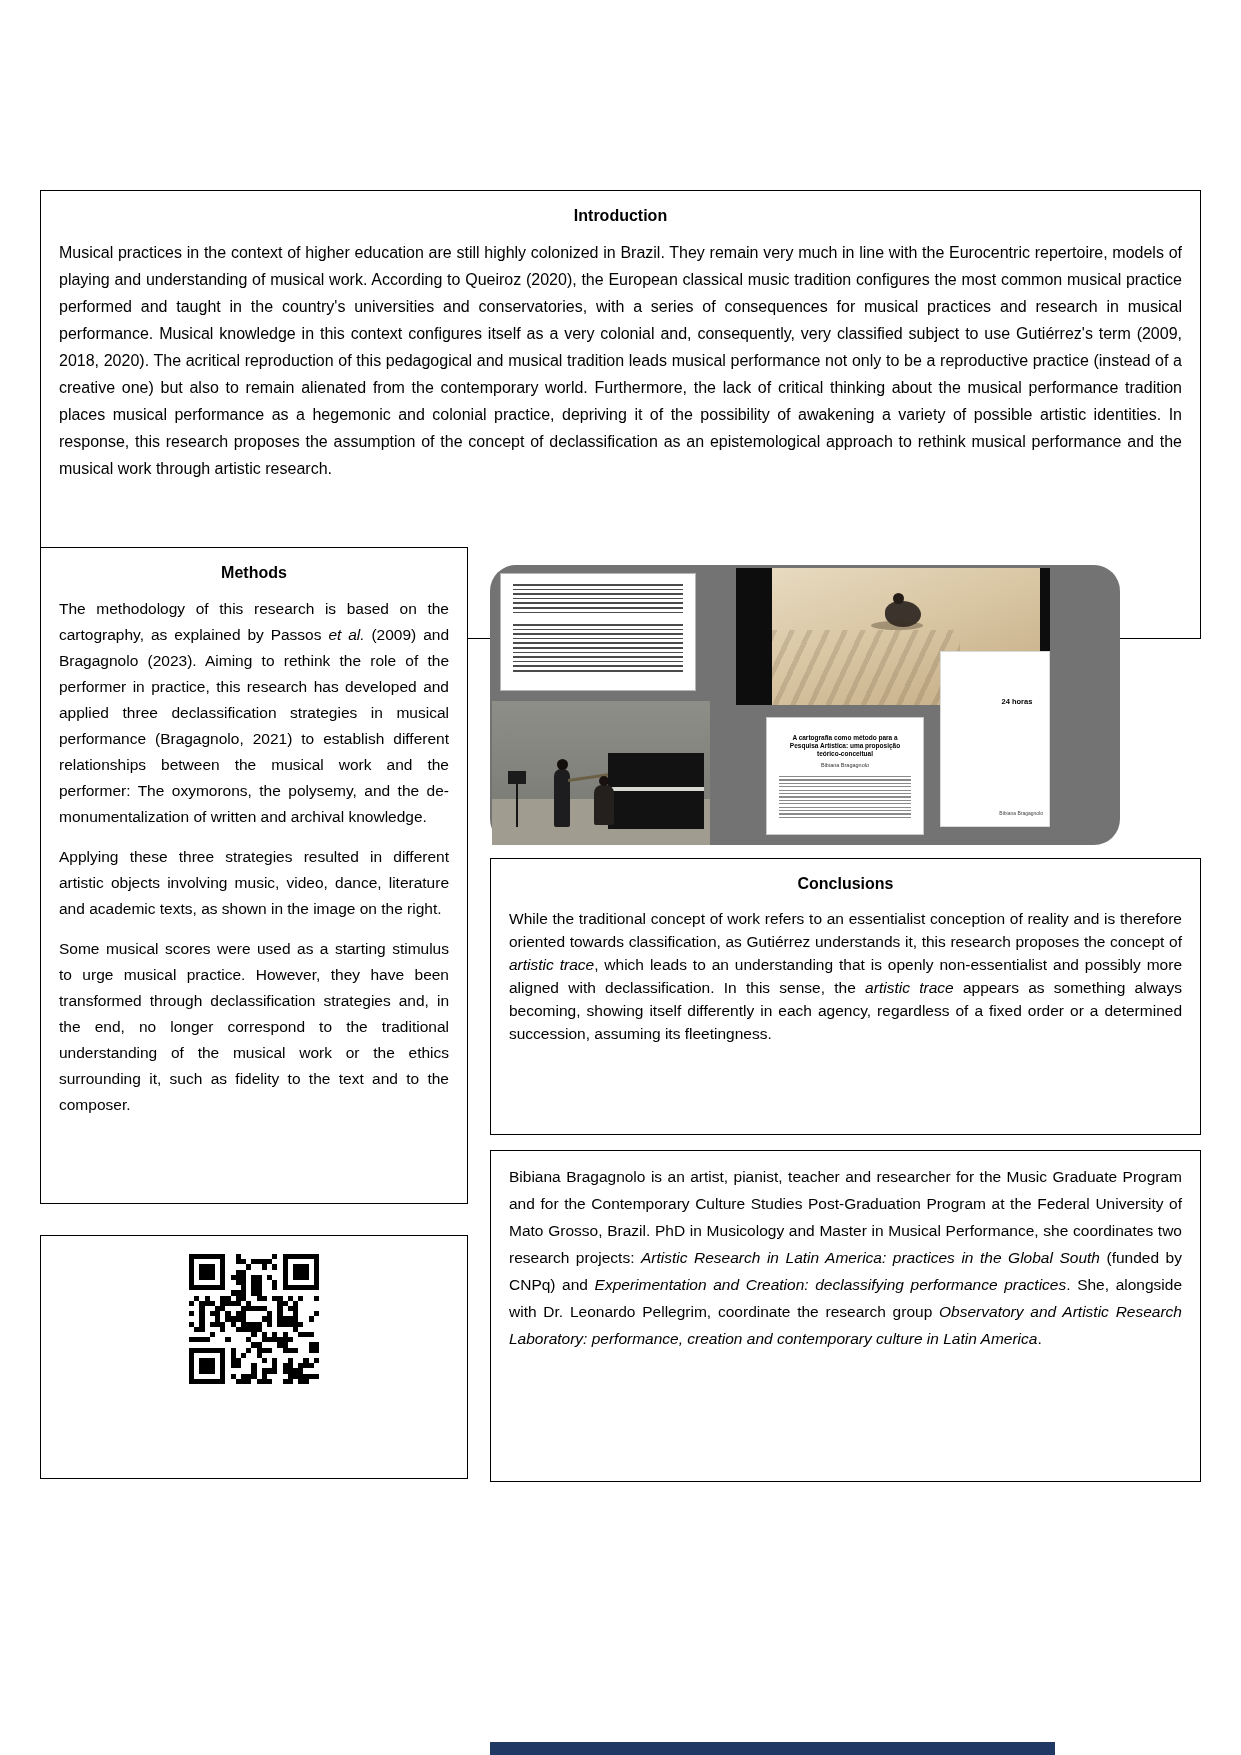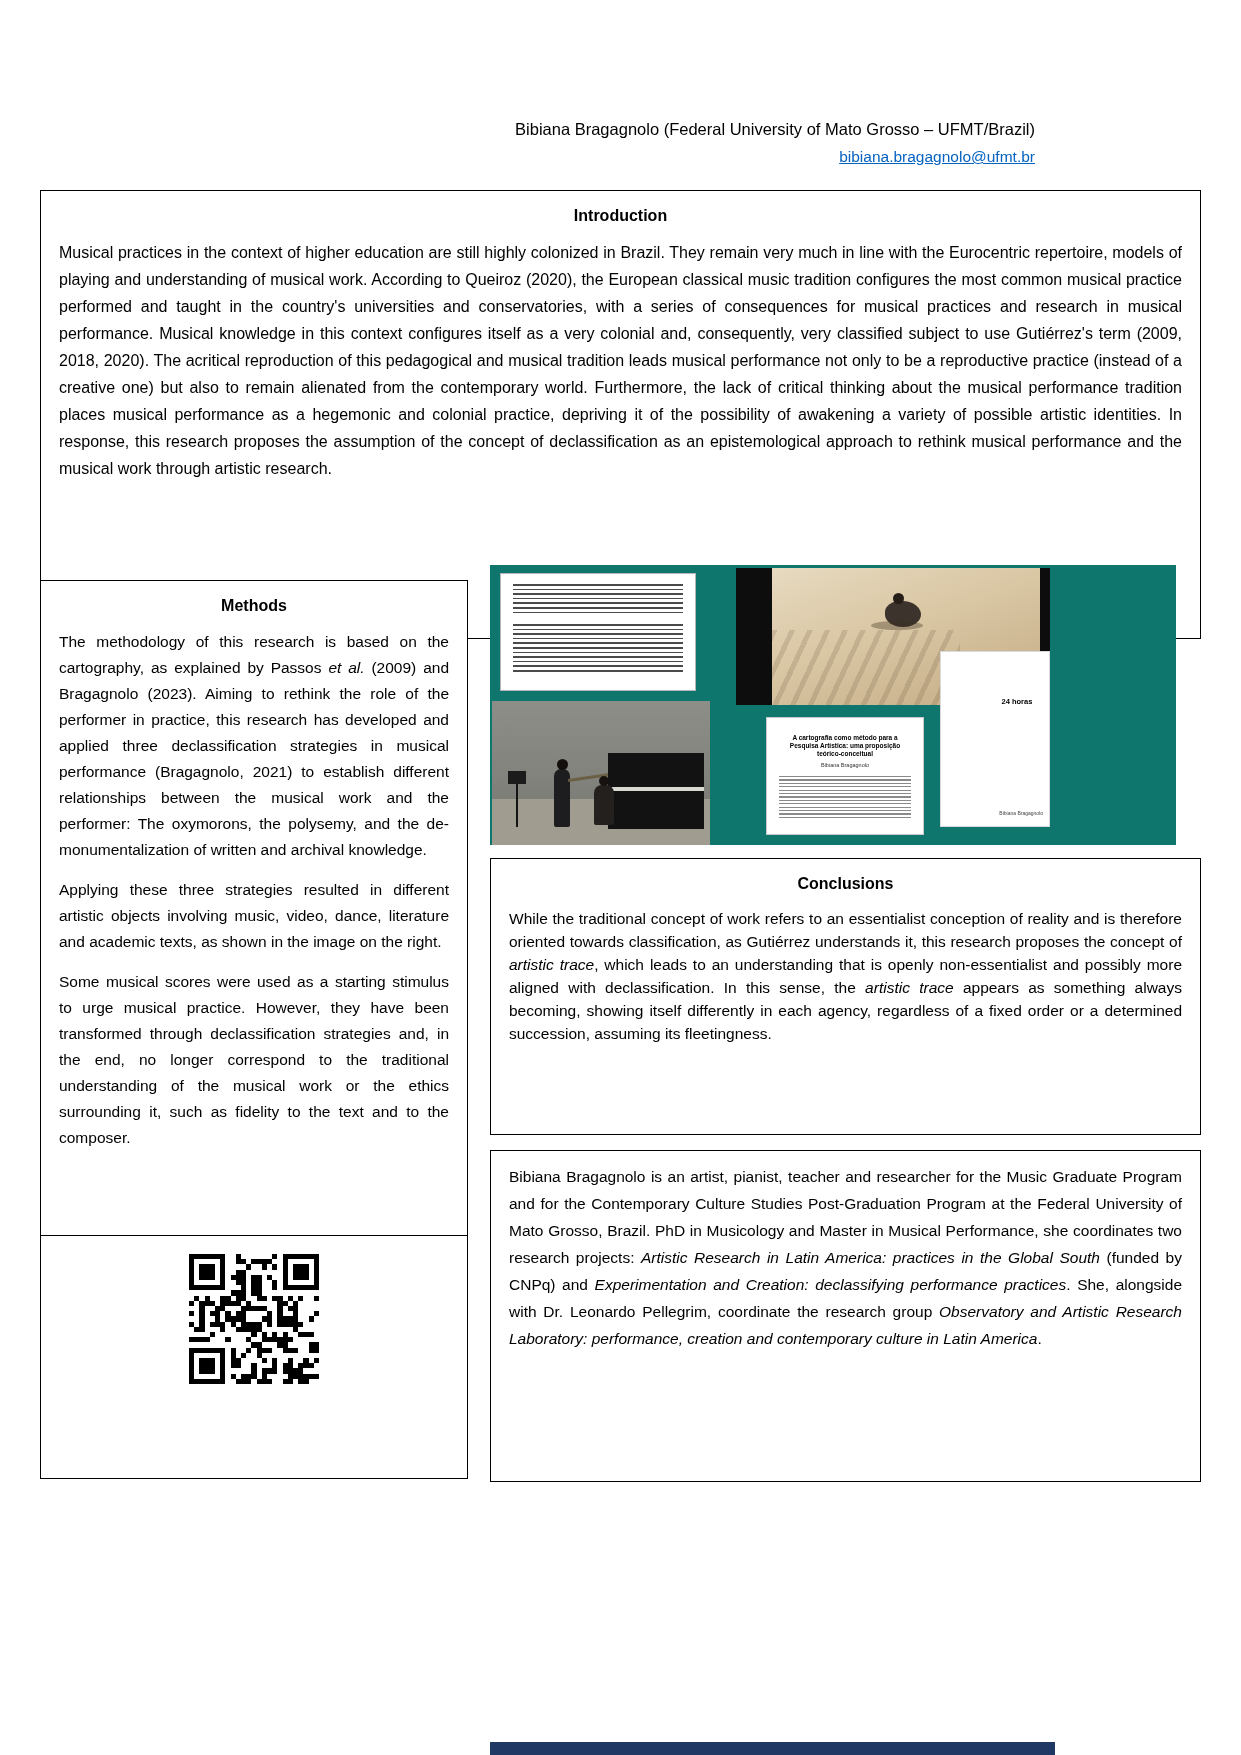--- a/index.html
+++ b/index.html
@@ -24,34 +24,34 @@
   .box{
     position:absolute;box-sizing:border-box;
     border:1.5px solid #000;background:#fff;
     padding:12px 18px;
   }
   .box h2{text-align:center;font-size:16px;font-weight:bold;margin:4px 0 14px;}
   .box p{margin:0 0 14px;text-align:justify;font-size:15.5px;line-height:26px;}
   .box p:last-child{margin-bottom:0;}
   .intro{left:40px;top:190px;width:1161px;height:449px;}
   .intro p{line-height:27px;font-size:16px;}
-  .methods{left:40px;top:580px;width:428px;height:657px;}
+  .methods{left:40px;top:547px;width:428px;height:657px;}
   .qrbox{left:40px;top:1235px;width:428px;height:244px;text-align:center;}
   .qrbox .qr-caption{font-size:13.5px;line-height:19px;text-align:center;margin:2px 0 12px;}
   .qr-code{position:relative;width:130px;height:130px;margin:6px auto 0;background:#fff;}
   .qr-finder{position:absolute;width:36px;height:36px;box-sizing:border-box;border:5px solid #000;background:#fff;}
   .qr-finder::after{content:"";position:absolute;inset:5px;background:#000;}
   .qr-module{position:absolute;background:#000;}
   .conclusions{left:490px;top:858px;width:711px;height:277px;}
   .conclusions p{line-height:23px;}
   .author-box{left:490px;top:1150px;width:711px;height:332px;}
   .author-box p{line-height:27px;}
 
   
-  .collage{position:absolute;left:490px;top:565px;width:686px;height:280px;background:#0f766e;}
+  .collage{position:absolute;left:490px;top:565px;width:630px;height:280px;background:#737373;border-radius:26px;}
   .collage *{box-sizing:border-box;}
   .thumb{position:absolute;background:#fff;}
   .doc-thumb{left:10px;top:8px;width:196px;height:118px;border:1px solid #b5b5b5;padding:10px 12px;}
   .tlines{background-image:repeating-linear-gradient(to bottom,#4a4a4a 0,#4a4a4a 1.6px,transparent 1.6px,transparent 4.6px);}
   .tlines-light{background-image:repeating-linear-gradient(to bottom,#8a8a8a 0,#8a8a8a 1.2px,transparent 1.2px,transparent 3.4px);}
   .beach{left:246px;top:3px;width:314px;height:137px;background:#0d0d0d;}
   .beach .sand{position:absolute;left:36px;right:10px;top:0;bottom:0;
     background:linear-gradient(160deg,#e7dac0 0%,#d9c6a3 45%,#c3ab84 100%);}
   .beach .sand::after{content:"";position:absolute;left:0;bottom:0;width:70%;height:55%;
     background:repeating-linear-gradient(115deg,rgba(80,60,40,.16) 0 5px,transparent 5px 16px);}
@@ -78,24 +78,20 @@
   .score-title{position:absolute;top:45px;left:56%;font-size:7.5px;font-weight:bold;white-space:nowrap;}
   .score-author{position:absolute;right:6px;bottom:10px;font-size:5px;color:#444;}
   .bottom-bar{position:absolute;left:490px;top:1742px;width:565px;height:13px;background:#1f3864;}
 </style>
 </head>
 <body>
 
 <div class="poster">
 
 
-  <div class="byline">
-    <div>Bibiana Bragagnolo (Federal University of Mato Grosso – UFMT/Brazil)</div>
-    <a href="#">bibiana.bragagnolo@ufmt.br</a>
-  </div>
 
   <section class="box intro">
     <h2>Introduction</h2>
     <p>Musical practices in the context of higher education are still highly colonized in Brazil. They remain very much in line with the Eurocentric repertoire, models of playing and understanding of musical work. According to Queiroz (2020), the European classical music tradition configures the most common musical practice performed and taught in the country's universities and conservatories, with a series of consequences for musical practices and research in musical performance. Musical knowledge in this context configures itself as a very colonial and, consequently, very classified subject to use Gutiérrez's term (2009, 2018, 2020). The acritical reproduction of this pedagogical and musical tradition leads musical performance not only to be a reproductive practice (instead of a creative one) but also to remain alienated from the contemporary world. Furthermore, the lack of critical thinking about the musical performance tradition places musical performance as a hegemonic and colonial practice, depriving it of the possibility of awakening a variety of possible artistic identities. In response, this research proposes the assumption of the concept of declassification as an epistemological approach to rethink musical performance and the musical work through artistic research.</p>
   </section>
 
   <section class="box methods">
     <h2>Methods</h2>
     <p><span>The methodology of this research is based on the cartography, as explained by Passos </span><em>et al.</em><span> (2009) and Bragagnolo (2023). Aiming to rethink the role of the performer in practice, this research has developed and applied three declassification strategies in musical performance (Bragagnolo, 2021) to establish different relationships between the musical work and the performer: The oxymorons, the polysemy, and the de-monumentalization of written and archival knowledge.</span></p>
     <p><span>Applying these three strategies resulted in different artistic objects involving music, video, dance, literature and academic texts, as shown in the image on the right.</span></p>

